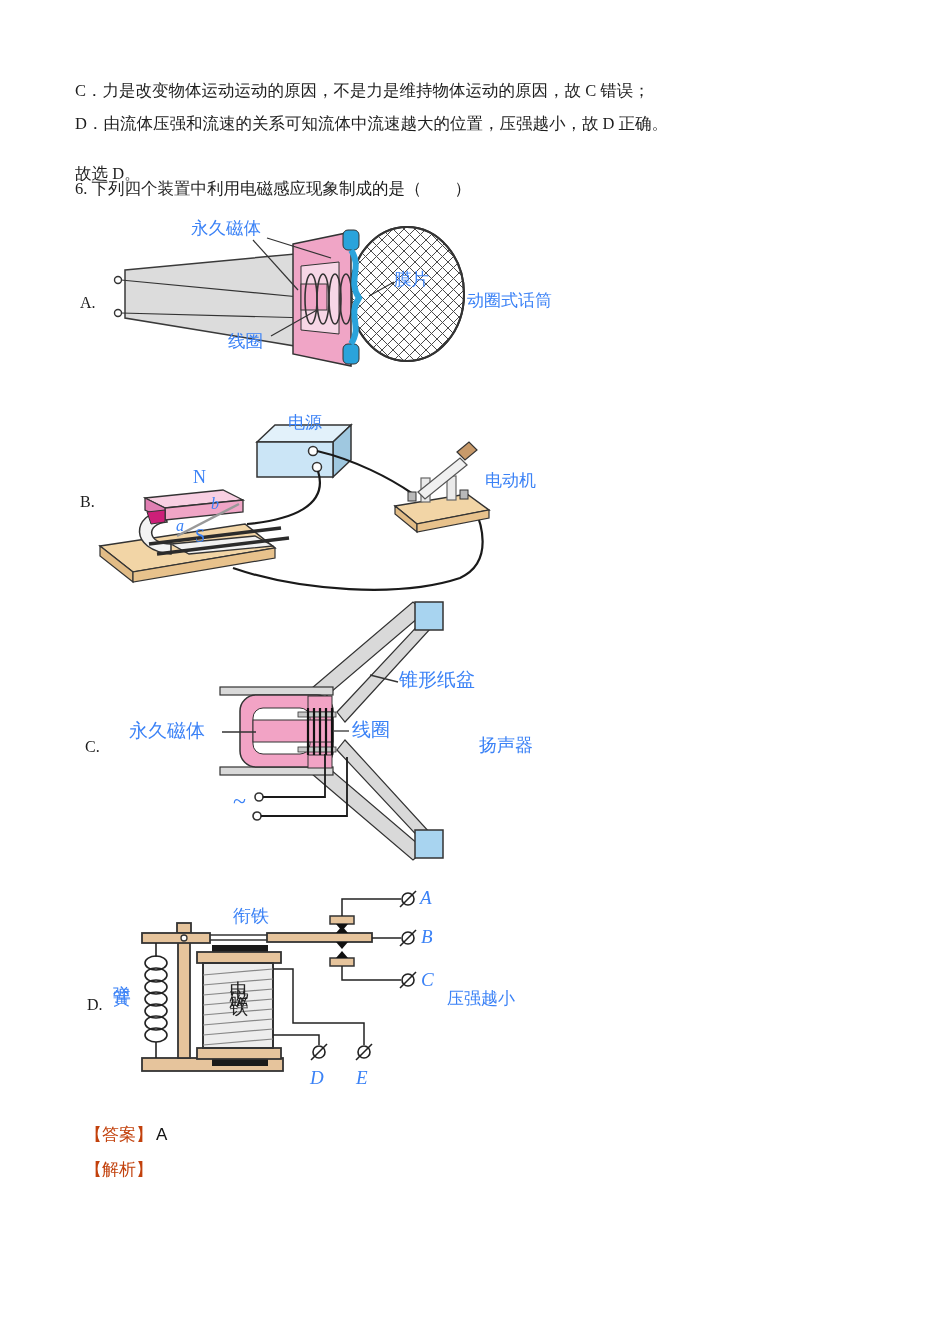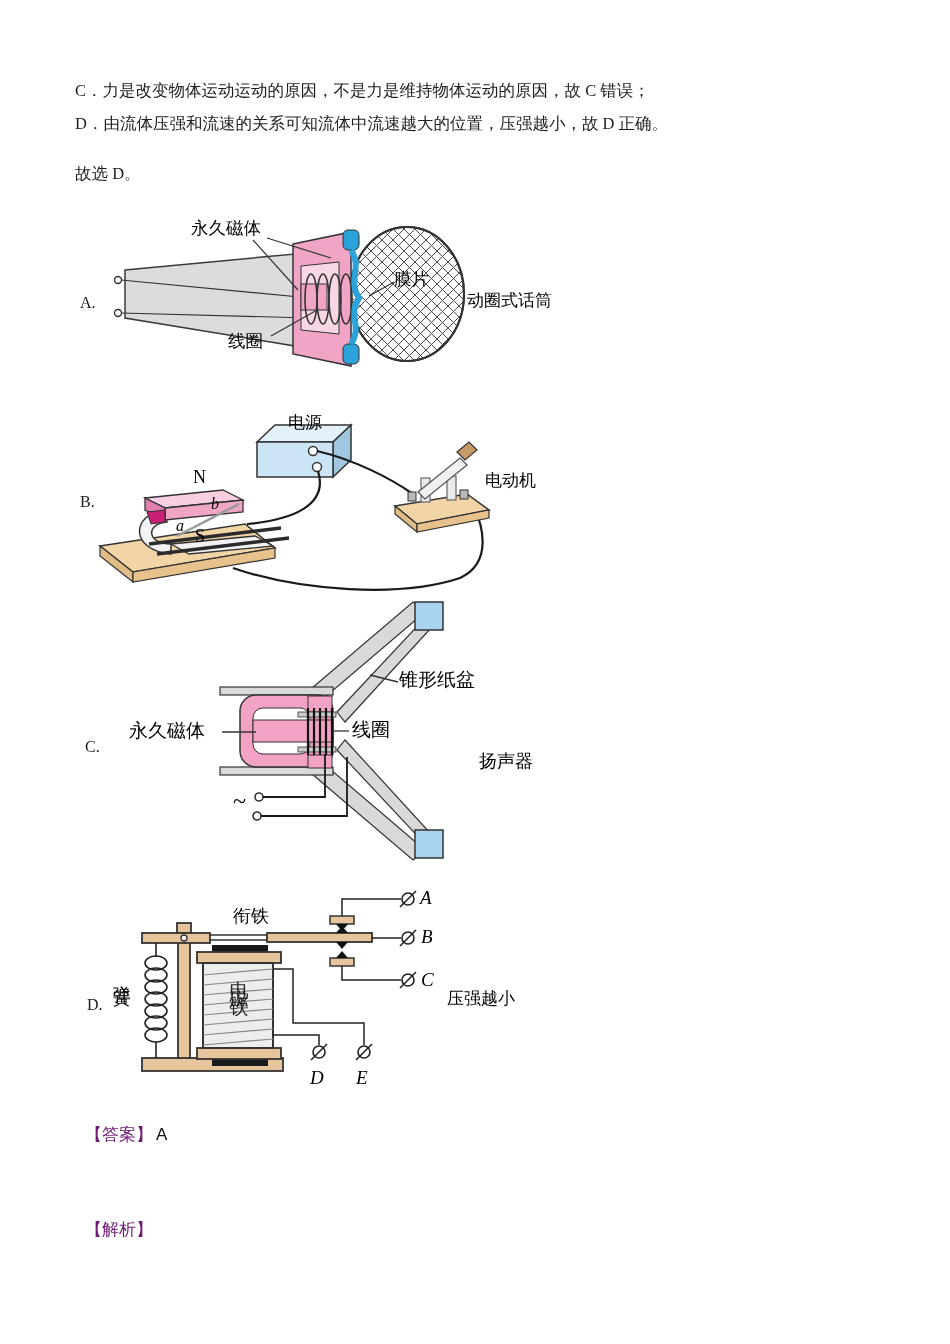--- a/index.html
+++ b/index.html
@@ -2,37 +2,38 @@
 <html><head>
 <meta charset="utf-8">
 <style>
   html,body{margin:0;padding:0;background:#ffffff;}
   .page{position:relative;width:950px;height:1344px;background:#ffffff;overflow:hidden;
         font-family:"Liberation Serif","DejaVu Serif",serif;color:#1d1d1d;}
   .t{position:absolute;font-size:16.5px;line-height:20px;white-space:pre;}
   .opt{position:absolute;font-size:16px;}
   .diagram{position:absolute;}
   .diagram svg{position:absolute;left:0;top:0;}
-  .dlabel{position:absolute;color:#000000;white-space:nowrap;line-height:1.1;}
+  .dlabel{position:absolute;color:#3b82f6;white-space:nowrap;line-height:1.1;}
   .f17{font-size:17px;text-align:right;} .f175{font-size:17.5px;} .f18{font-size:18px;} .f19{font-size:19px;text-align:right;}
   .v{writing-mode:vertical-rl;text-orientation:upright;}
   .it{font-style:italic;font-size:19px;}
   .itb{font-style:italic;font-size:16px;}
   .ansline{position:absolute;font-size:17px;}
-  .blue{color:#701a75;}
+  .blue{color:#c2410c;}
   .ansval{font-family:"Liberation Sans","DejaVu Sans",sans-serif;color:#111;margin-left:3px;}
 </style>
 </head>
 <body>
 
 <div class="page">
 
   <div class="t" style="left:75px;top:81px">C．力是改变物体运动运动的原因，不是力是维持物体运动的原因，故 C 错误；</div>
   <div class="t" style="left:75px;top:114px">D．由流体压强和流速的关系可知流体中流速越大的位置，压强越小，故 D 正确。</div>
   <div class="t" style="left:75px;top:164px">故选 D。</div>
+  <div class="t" style="left:75px;top:179px">6. 下列四个装置中利用电磁感应现象制成的是（　　）</div>
 
   <div class="opt" style="left:80px;top:294px">A.</div>
   <div class="opt" style="left:80px;top:493px">B.</div>
   <div class="opt" style="left:85px;top:738px">C.</div>
   <div class="opt" style="left:87px;top:996px">D.</div>
 
   <div class="diagram" style="left:85px;top:218px;width:480px;height:168px">
     <svg width="480" height="168" viewBox="0 0 480 168">
       <defs>
         <pattern id="meshA" width="11" height="11" patternUnits="userSpaceOnUse">
@@ -182,21 +183,21 @@
       <g stroke="#333" stroke-width="1.3">
         <line x1="313" y1="82" x2="285" y2="75"></line>
         <line x1="137" y1="132" x2="171" y2="132"></line>
         <line x1="264" y1="131" x2="249" y2="131"></line>
       </g>
     </svg>
     <div class="dlabel f19" style="left:314px;top:70px">锥形纸盆</div>
     <div class="dlabel f19" style="left:44px;top:121px">永久磁体</div>
     <div class="dlabel f19" style="left:267px;top:120px">线圈</div>
     <div class="dlabel" style="left:148px;top:188px;font-size:24px">~</div>
-    <div class="dlabel f18" style="left:394px;top:152px">扬声器</div>
+    <div class="dlabel f18" style="left:394px;top:136px">扬声器</div>
   </div>
 
   <div class="diagram" style="left:85px;top:885px;width:480px;height:212px">
     <svg width="480" height="212" viewBox="0 0 480 212">
 
       <g fill="#E6C49C" stroke="#333" stroke-width="1.8">
         <rect x="57" y="173" width="141" height="13"></rect>
         <rect x="93" y="46" width="12" height="127"></rect>
         <rect x="92" y="38" width="14" height="10"></rect>
         <rect x="57" y="48" width="68" height="10"></rect>
@@ -275,17 +276,17 @@
     <div class="dlabel it" style="left:336px;top:42px">B</div>
     <div class="dlabel it" style="left:336px;top:85px">C</div>
     <div class="dlabel it" style="left:225px;top:183px">D</div>
     <div class="dlabel it" style="left:271px;top:183px">E</div>
     <div class="dlabel f17" style="left:362px;top:105px">压强越小</div>
   </div>
 
   <div class="ansline" style="left:85px;top:1123px">
     <span class="blue">【答案】</span><span class="ansval">A</span>
   </div>
-  <div class="ansline" style="left:85px;top:1218px">
+  <div class="ansline" style="left:85px;top:1158px">
     <span class="blue">【解析】</span>
   </div>
 
 </div>
 
 </body></html>

